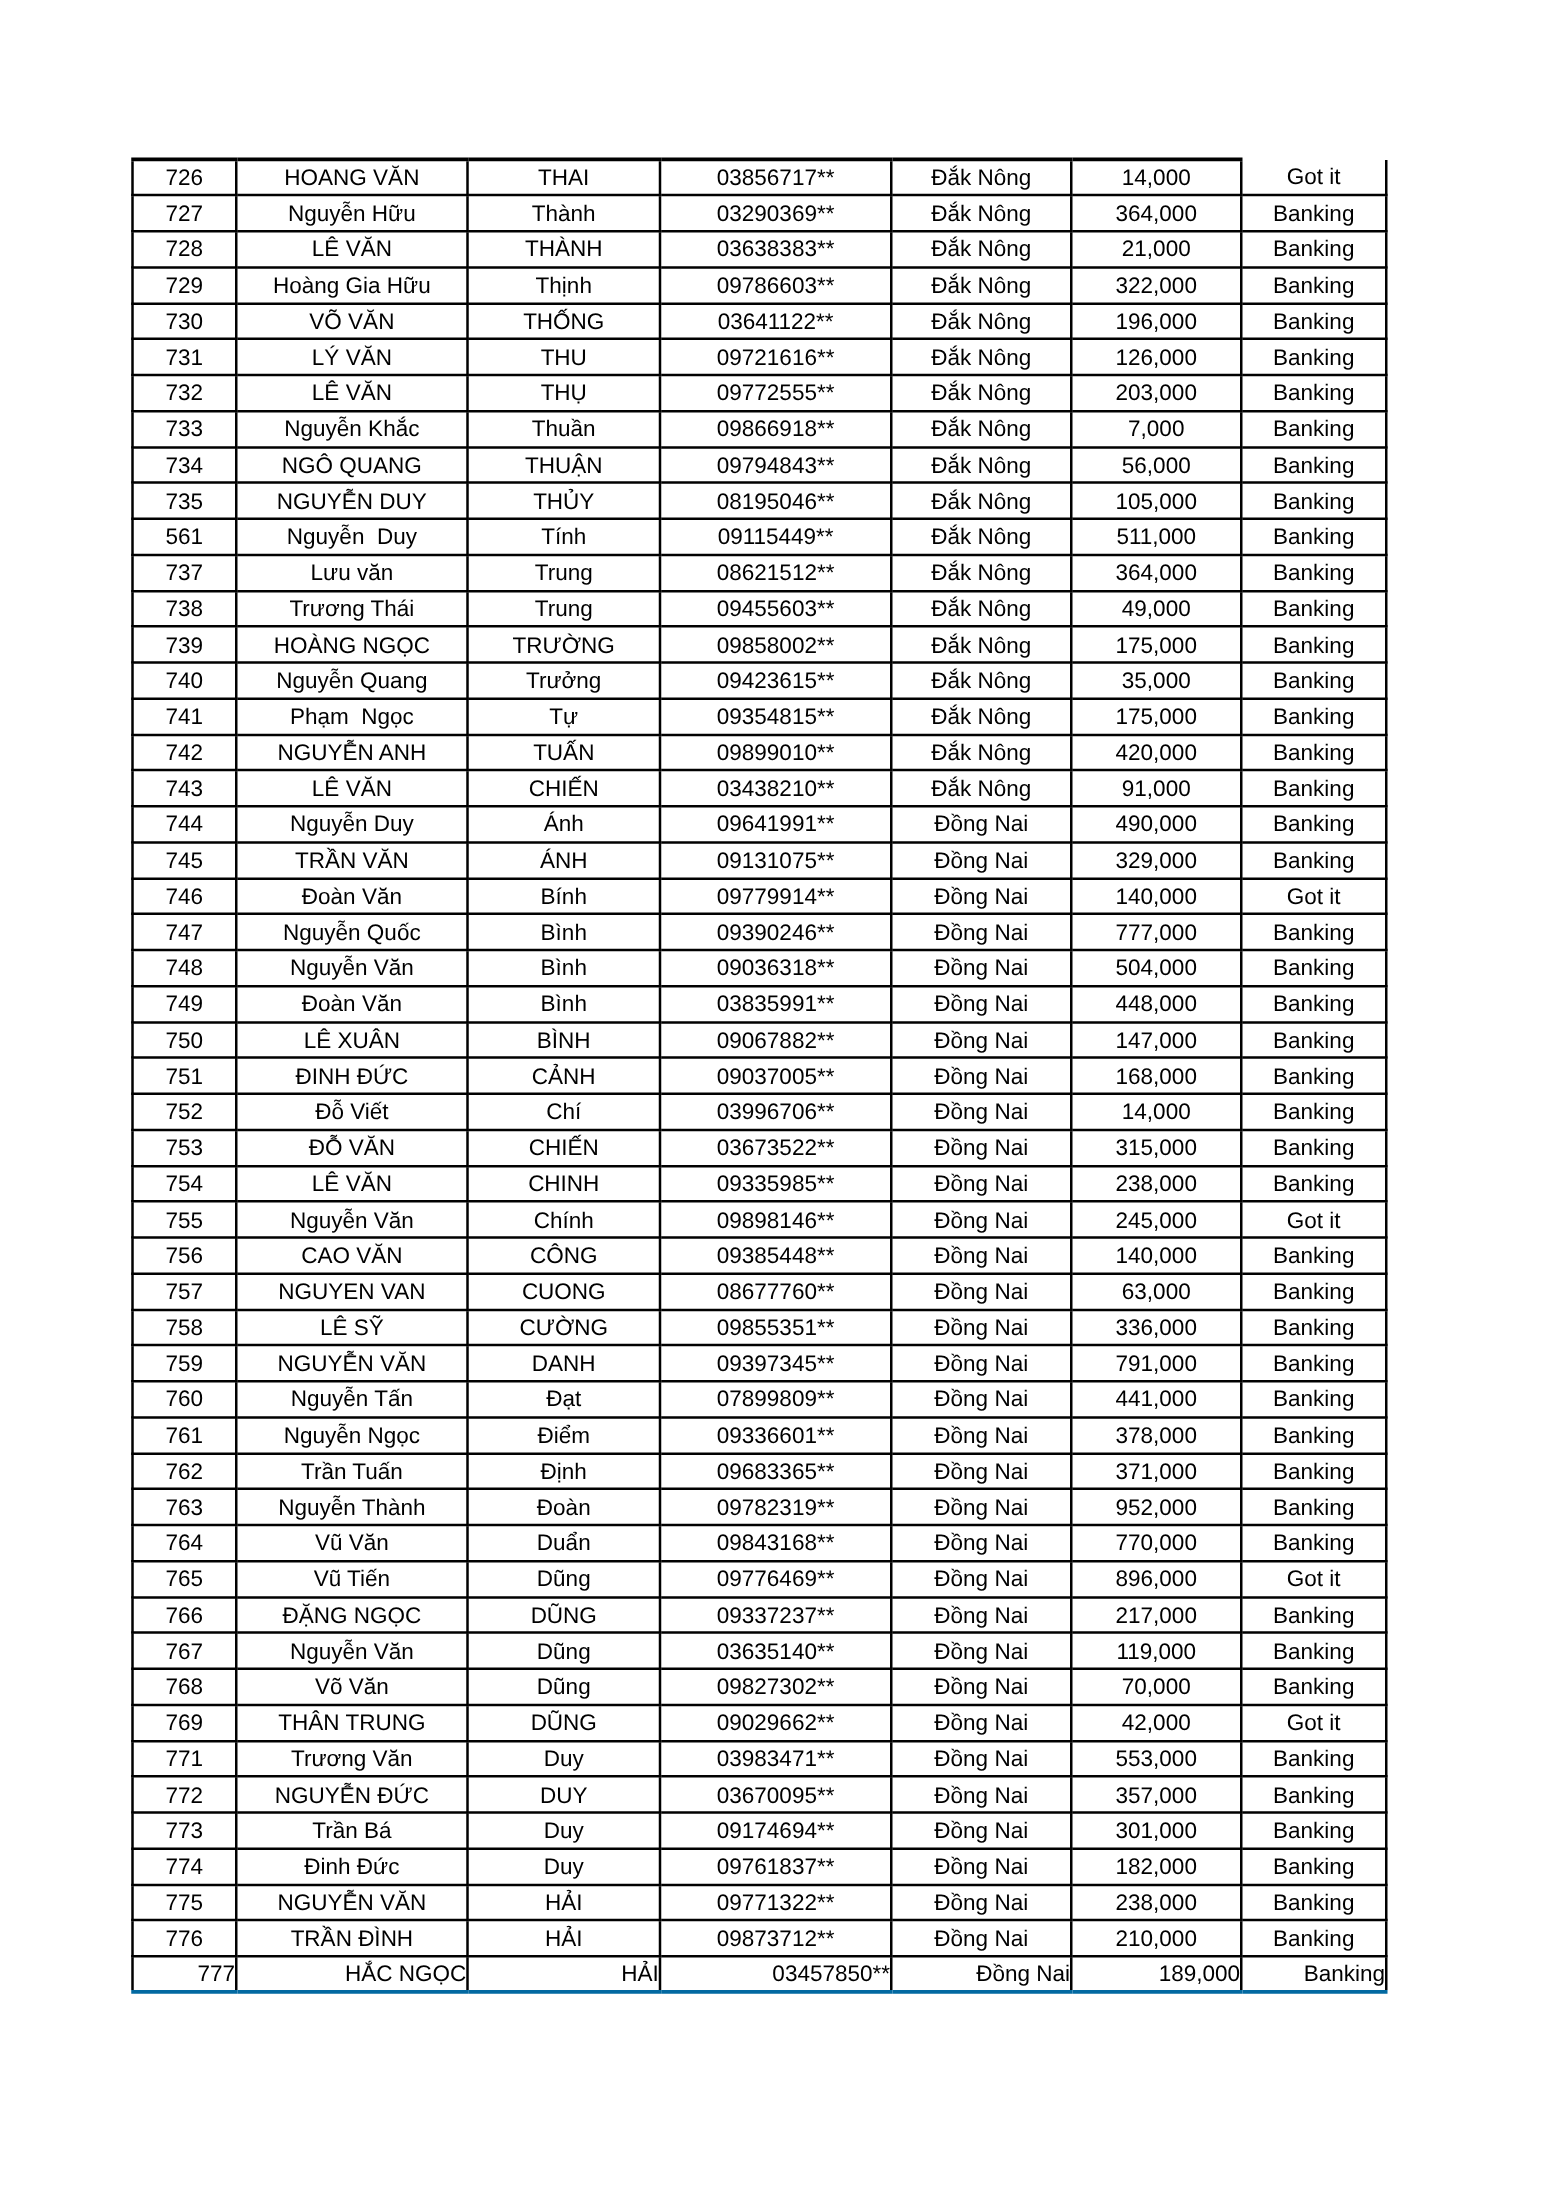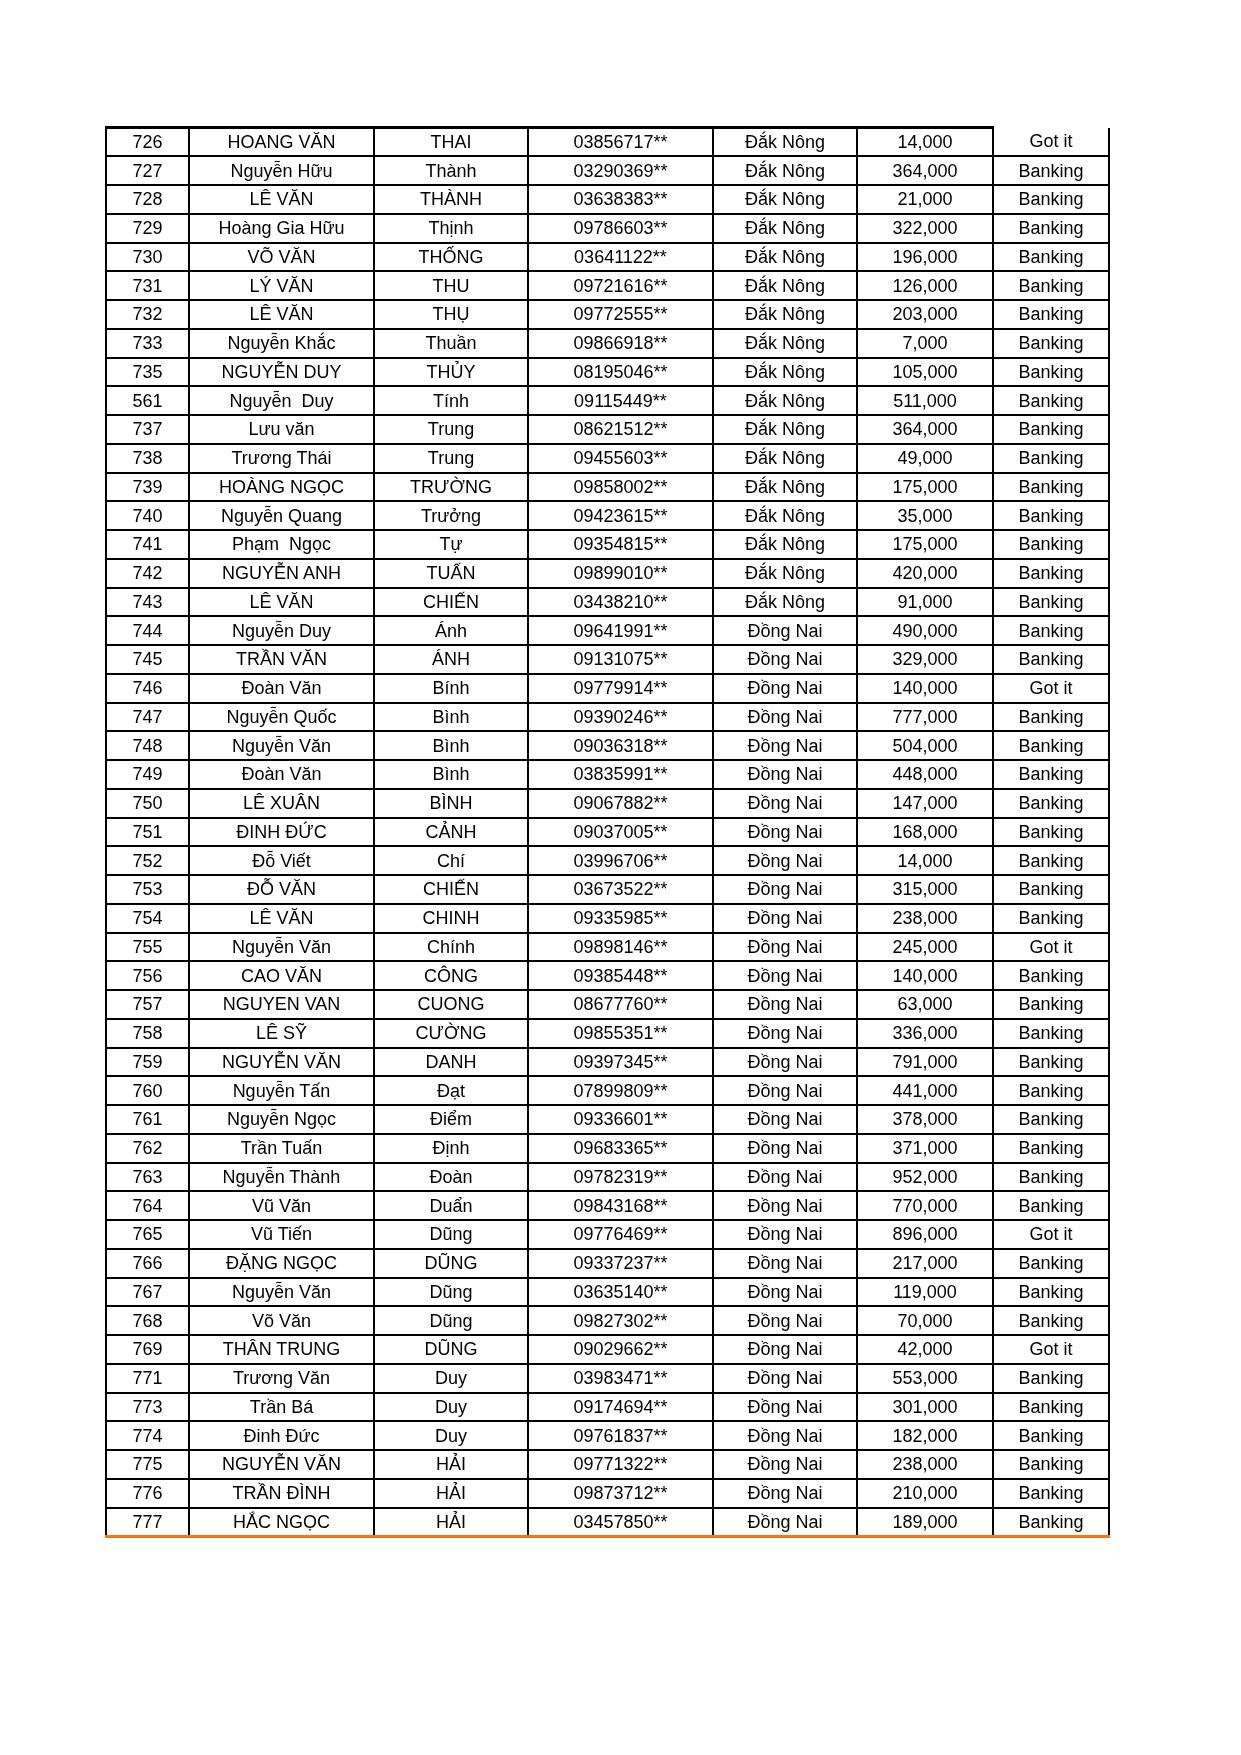--- a/index.html
+++ b/index.html
@@ -14,21 +14,21 @@
     border:2px solid #000;
     padding:0;margin:0;overflow:hidden;
     text-align:center;vertical-align:middle;
     font-size:18px;line-height:1;white-space:pre;
   }
   table.grid tr{height:28.75px;}
   td.c-amount{text-align:right;padding-right:9px;font-size:15.5px;}
   td.c-status{font-size:15.5px;}
   tr:first-child td{border-top:3px solid #000;}
   tr:first-child td.c-status{border-top:none;}
-  tr:last-child td{border-bottom:3px solid #f97316;}
+  tr:last-child td{border-bottom:3px solid #0369a1;text-align:right;}
 </style>
 </head>
 <body>
 
 <div class="sheet">
   <table class="grid">
     <colgroup>
       <col style="width:83px">
       <col style="width:185px">
       <col style="width:154px">
@@ -104,20 +104,29 @@
         <tr>
           <td class="c-id">733</td>
           <td class="c-first-name">Nguyễn Khắc</td>
           <td class="c-last-name">Thuần</td>
           <td class="c-phone">09866918**</td>
           <td class="c-province">Đắk Nông</td>
           <td class="c-amount">7,000</td>
           <td class="c-status">Banking</td>
         </tr>
         <tr>
+          <td class="c-id">734</td>
+          <td class="c-first-name">NGÔ QUANG</td>
+          <td class="c-last-name">THUẬN</td>
+          <td class="c-phone">09794843**</td>
+          <td class="c-province">Đắk Nông</td>
+          <td class="c-amount">56,000</td>
+          <td class="c-status">Banking</td>
+        </tr>
+        <tr>
           <td class="c-id">735</td>
           <td class="c-first-name">NGUYỄN DUY</td>
           <td class="c-last-name">THỦY</td>
           <td class="c-phone">08195046**</td>
           <td class="c-province">Đắk Nông</td>
           <td class="c-amount">105,000</td>
           <td class="c-status">Banking</td>
         </tr>
         <tr>
           <td class="c-id">561</td>
@@ -425,20 +434,29 @@
           <td class="c-amount">42,000</td>
           <td class="c-status">Got it</td>
         </tr>
         <tr>
           <td class="c-id">771</td>
           <td class="c-first-name">Trương Văn</td>
           <td class="c-last-name">Duy</td>
           <td class="c-phone">03983471**</td>
           <td class="c-province">Đồng Nai</td>
           <td class="c-amount">553,000</td>
+          <td class="c-status">Banking</td>
+        </tr>
+        <tr>
+          <td class="c-id">772</td>
+          <td class="c-first-name">NGUYỄN ĐỨC</td>
+          <td class="c-last-name">DUY</td>
+          <td class="c-phone">03670095**</td>
+          <td class="c-province">Đồng Nai</td>
+          <td class="c-amount">357,000</td>
           <td class="c-status">Banking</td>
         </tr>
         <tr>
           <td class="c-id">773</td>
           <td class="c-first-name">Trần Bá</td>
           <td class="c-last-name">Duy</td>
           <td class="c-phone">09174694**</td>
           <td class="c-province">Đồng Nai</td>
           <td class="c-amount">301,000</td>
           <td class="c-status">Banking</td>

